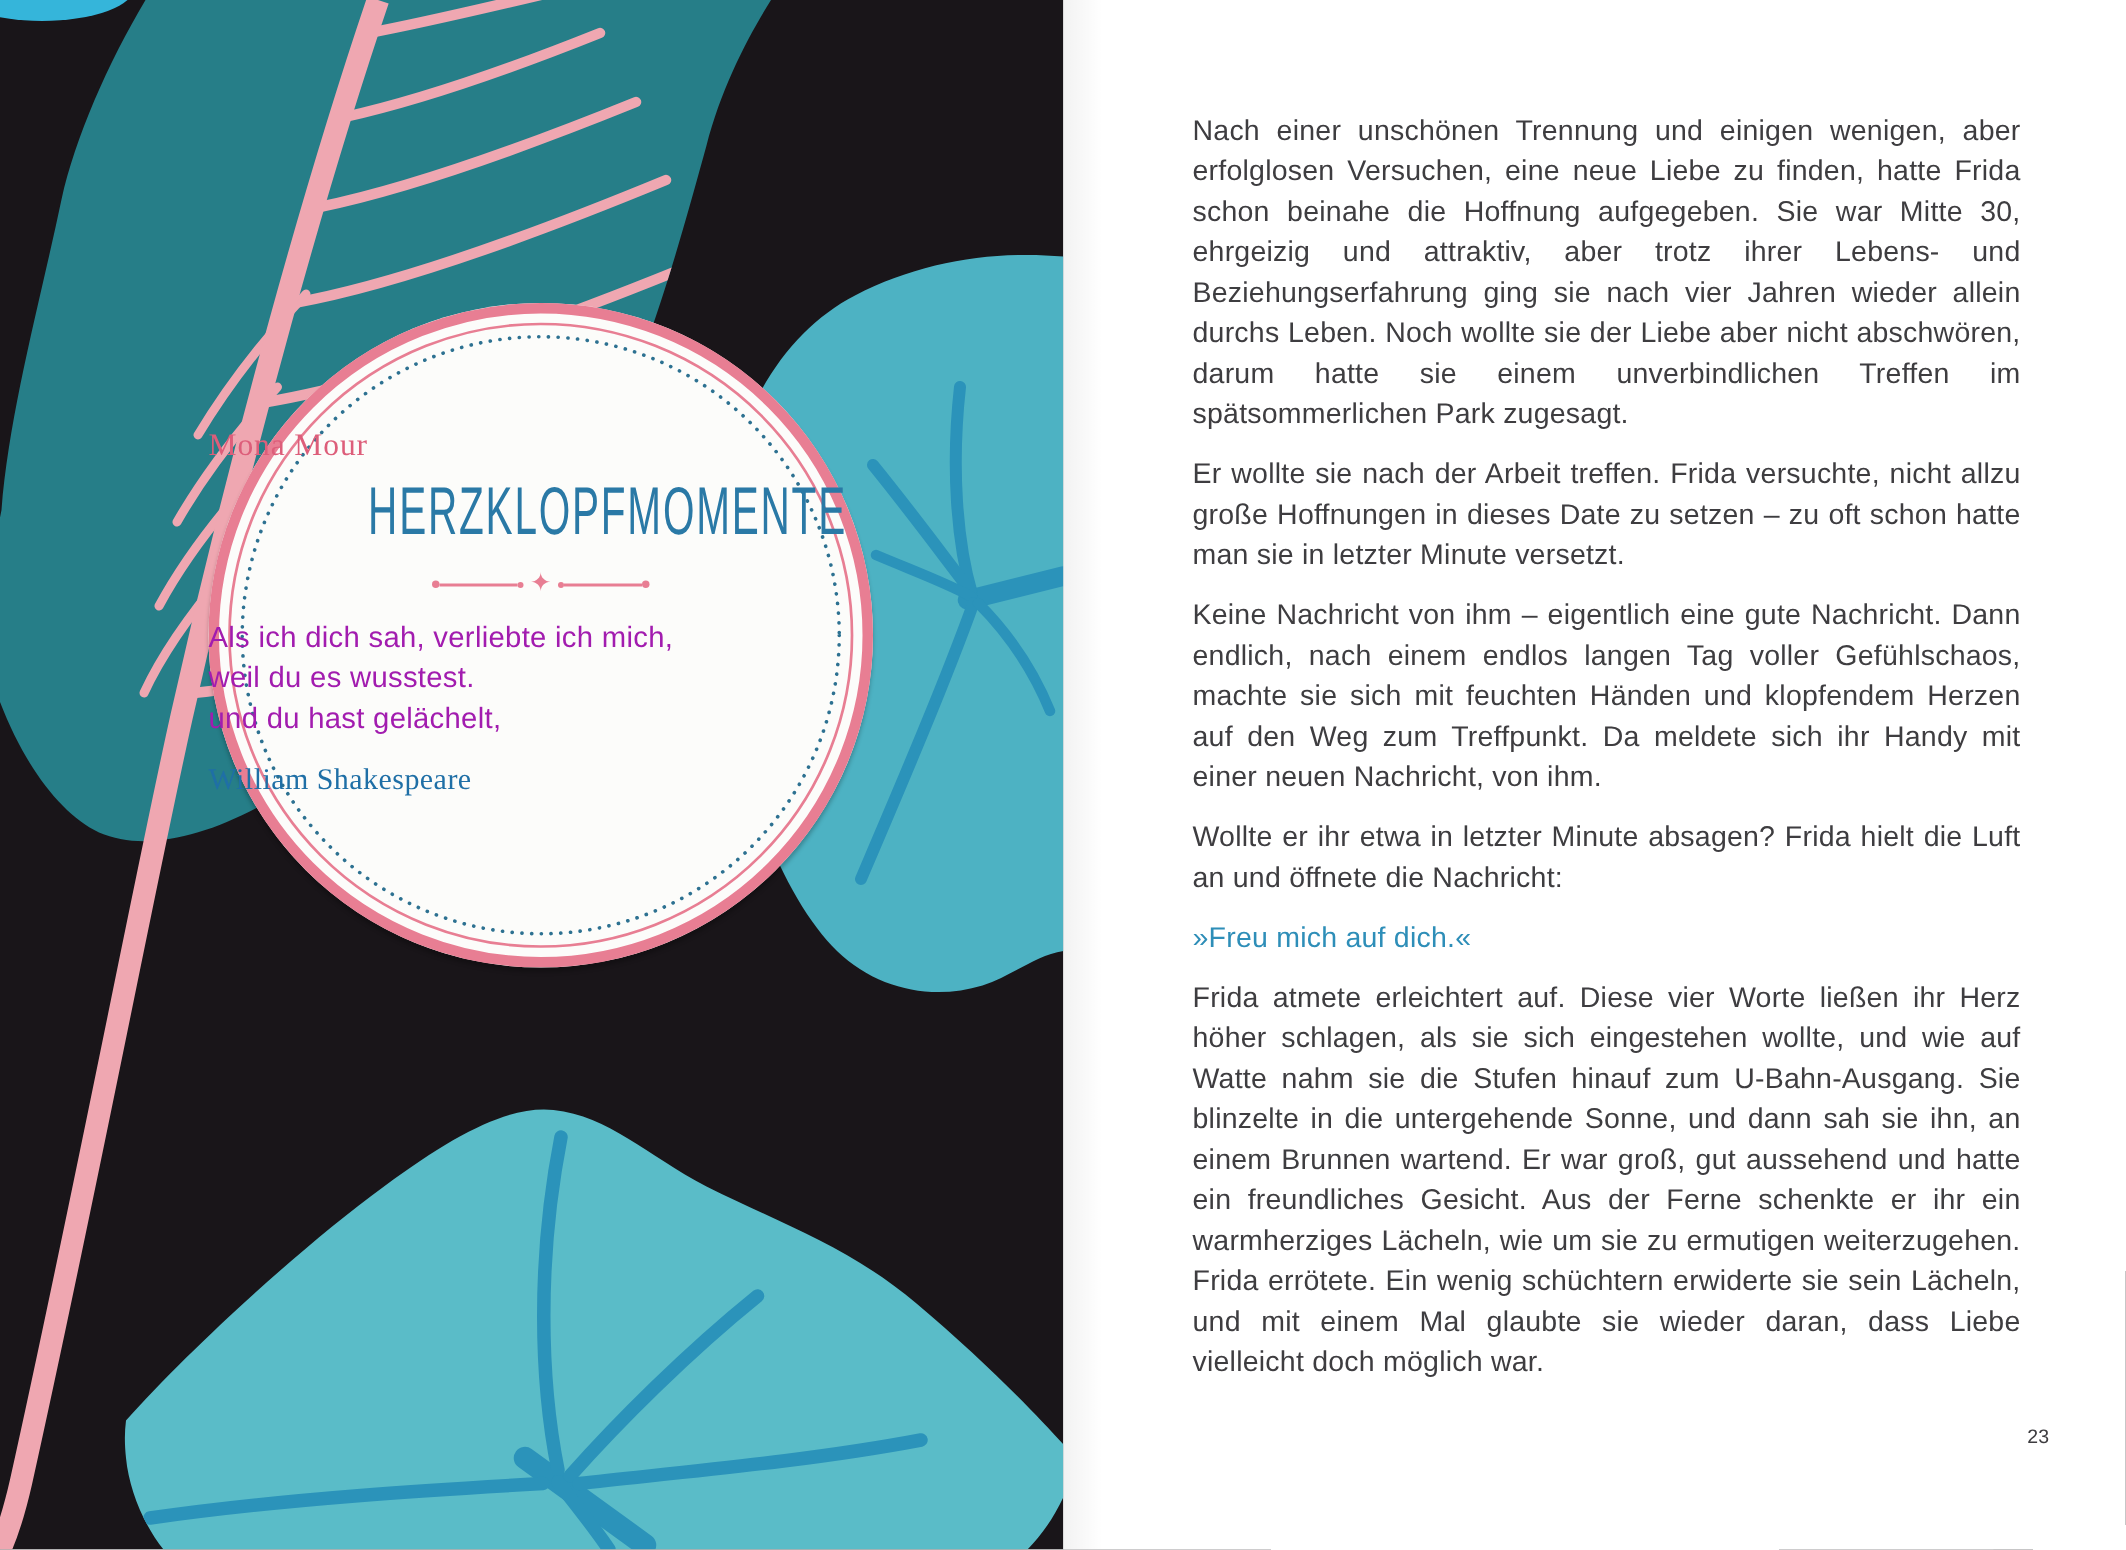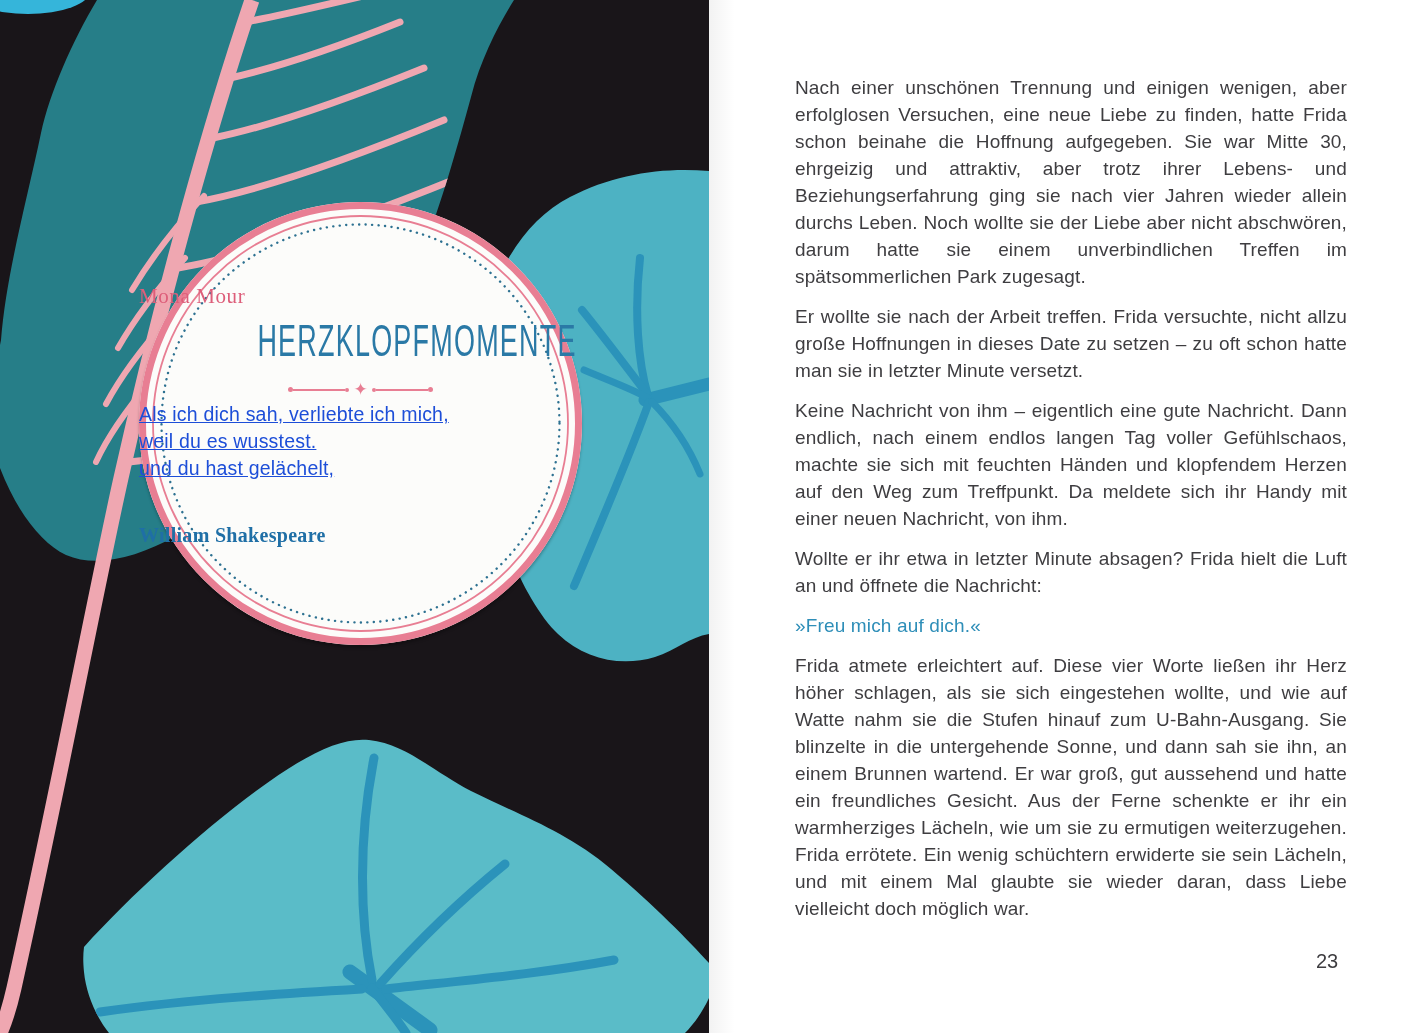--- a/index.html
+++ b/index.html
@@ -8,44 +8,44 @@
   
   .page-left{position:absolute;left:0;top:0;width:709px;height:1033px;overflow:hidden;}
   .page-left svg{position:absolute;left:0;top:0;display:block;}
   
   .badge{position:absolute;left:139px;top:202px;width:443px;height:443px;border-radius:50%;
          background:#fcfcfa;box-shadow:0 3px 3px rgba(0,0,0,.25);}
   .badge-rings{position:absolute;left:0;top:0;}
   .badge-content{position:absolute;left:0;top:0;width:100%;height:100%;}
   .badge-author{position:absolute;left:0;top:82px;width:100%;font-family:"Liberation Serif",serif;
         font-size:21px;line-height:24px;color:var(--author-pink,#dd5e7a);letter-spacing:.6px;}
-  .badge-title{position:absolute;left:12px;top:114px;width:100%;line-height:50px;white-space:nowrap;}
+  .badge-title{position:absolute;left:0;top:114px;width:100%;line-height:50px;white-space:nowrap;}
   .badge-title span{display:inline-block;font-size:45px;font-weight:400;letter-spacing:2px;
         color:var(--title-blue,#2a79a6);transform:scaleX(.60);transform-origin:50% 50%;}
   .divider{position:absolute;left:0;top:183px;width:100%;display:flex;align-items:center;
         justify-content:center;color:var(--ring-pink,#e87e93);}
   .divider .dot{width:5px;height:5px;border-radius:50%;background:var(--ring-pink,#e87e93);}
   .divider .dot.small{width:4px;height:4px;}
   .divider .line{width:52px;height:2px;background:var(--ring-pink,#e87e93);}
   .divider .gap{width:4px;}
   .divider .star{font-family:"DejaVu Sans",sans-serif;font-size:17px;line-height:9px;}
-  .badge-quote{position:absolute;left:0;top:199px;width:100%;font-size:19.5px;line-height:27px;
-        color:#1d4ed8;letter-spacing:.2px;text-decoration:underline;}
-  .badge-attribution{position:absolute;left:0;top:321px;width:100%;font-family:"Liberation Serif",serif;
-        font-weight:700;font-size:20px;line-height:24px;color:var(--attribution-blue,#1f6fa6);letter-spacing:.3px;}
+  .badge-quote{position:absolute;left:0;top:210px;width:100%;font-size:19.5px;line-height:27px;
+        color:#a21caf;letter-spacing:.2px;}
+  .badge-attribution{position:absolute;left:0;top:306px;width:100%;font-family:"Liberation Serif",serif;
+        font-weight:400;font-size:20px;line-height:24px;color:var(--attribution-blue,#1f6fa6);letter-spacing:.3px;}
   
   .page-right{position:absolute;left:709px;top:0;width:620px;height:1033px;background:var(--page-light,#fff);}
   .spine{position:absolute;left:0;top:0;width:26px;height:100%;
         background:linear-gradient(90deg,rgba(0,0,0,.05),rgba(0,0,0,0));}
   .text-block{position:absolute;left:86px;top:74px;width:552px;}
   .para{margin:0 0 13px 0;font-size:19px;line-height:27px;color:var(--body-text,#3e3d40);
         text-align:justify;letter-spacing:.15px;}
   .para.accent{color:var(--accent-text,#2e8eb8);}
-  .page-number{position:absolute;left:607px;top:950px;width:50px;text-align:left;
-        font-size:20px;color:var(--body-text,#3e3d40);}
+  .page-number{position:absolute;left:607px;top:950px;width:50px;text-align:right;
+        font-size:13px;color:var(--body-text,#3e3d40);}
 </style>
 </head>
 <body>
 
 <div class="spread">
 
   <div class="page page-left">
     <svg width="709" height="1033" viewBox="0 0 709 1033">
       <rect x="0" y="0" width="709" height="1033" fill="var(--page-dark,#191519)"></rect>
       <ellipse cx="28" cy="-9" rx="62" ry="23" fill="var(--accent-circle-blue,#35b5da)"></ellipse>

